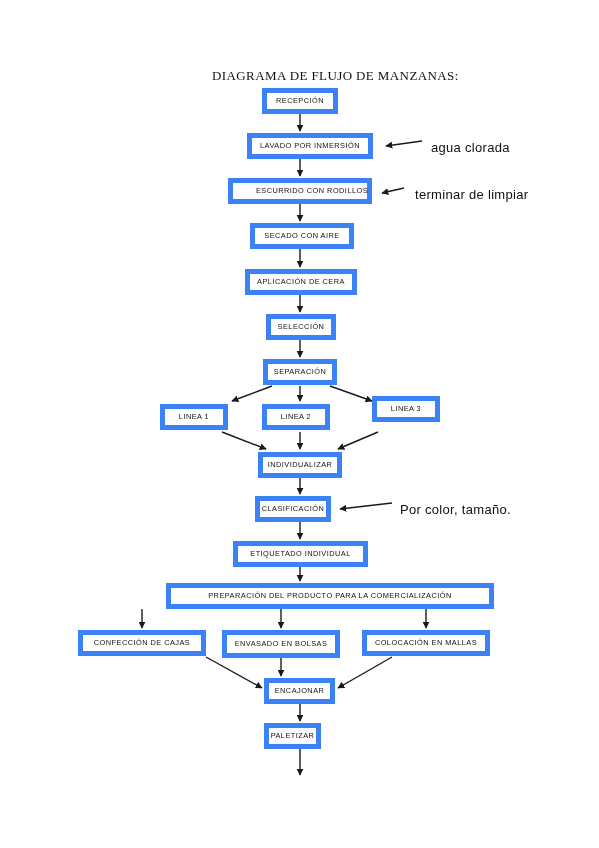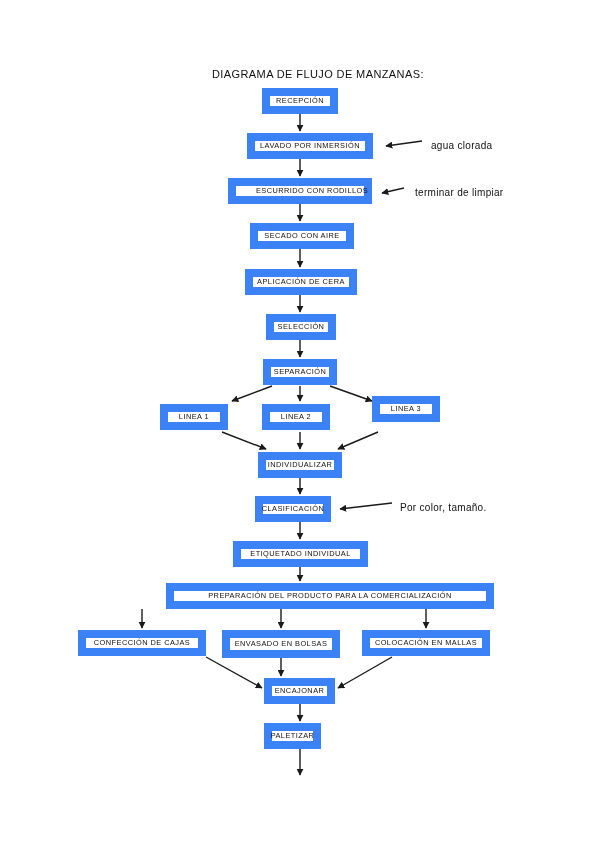--- a/index.html
+++ b/index.html
@@ -7,40 +7,41 @@
   body{
     width:599px;height:848px;position:relative;overflow:hidden;
     font-family:"Liberation Sans","DejaVu Sans",sans-serif;
     color:#000000;
   }
   #canvas{position:absolute;left:0;top:0;width:599px;height:848px;}
   #svg-layer{position:absolute;left:0;top:0;width:599px;height:848px;}
   .node{
     position:absolute;
     box-sizing:border-box;
-    border:8px solid #3b82f6;
+    border:5px solid #3b82f6;
     background:#ffffff;
     display:flex;align-items:center;justify-content:center;
     text-align:center;
     font-size:7.4px;
     letter-spacing:0.45px;
     line-height:1.05;
     white-space:nowrap;
     color:#111111;
   }
   .title{
     position:absolute;
-    font-size:11px;
+    font-size:13px;
     letter-spacing:0.4px;
     white-space:nowrap;
     color:#111111;
+    font-family:Liberation Serif, serif;
   }
   .annot{
     position:absolute;
-    font-size:10px;
+    font-size:13px;
     letter-spacing:0.3px;
     white-space:nowrap;
     color:#111111;
   }
 </style>
 </head>
 <body>
 
 <div id="canvas">
 

